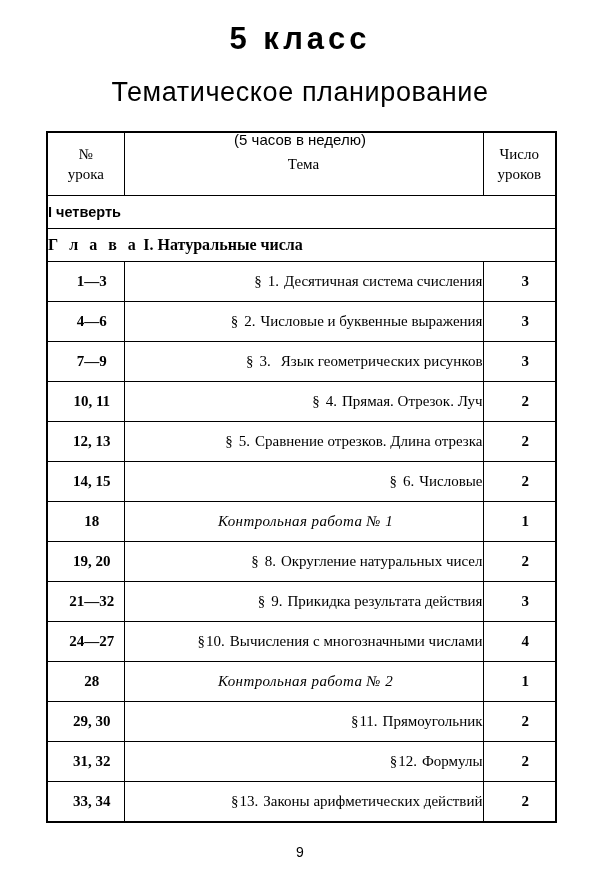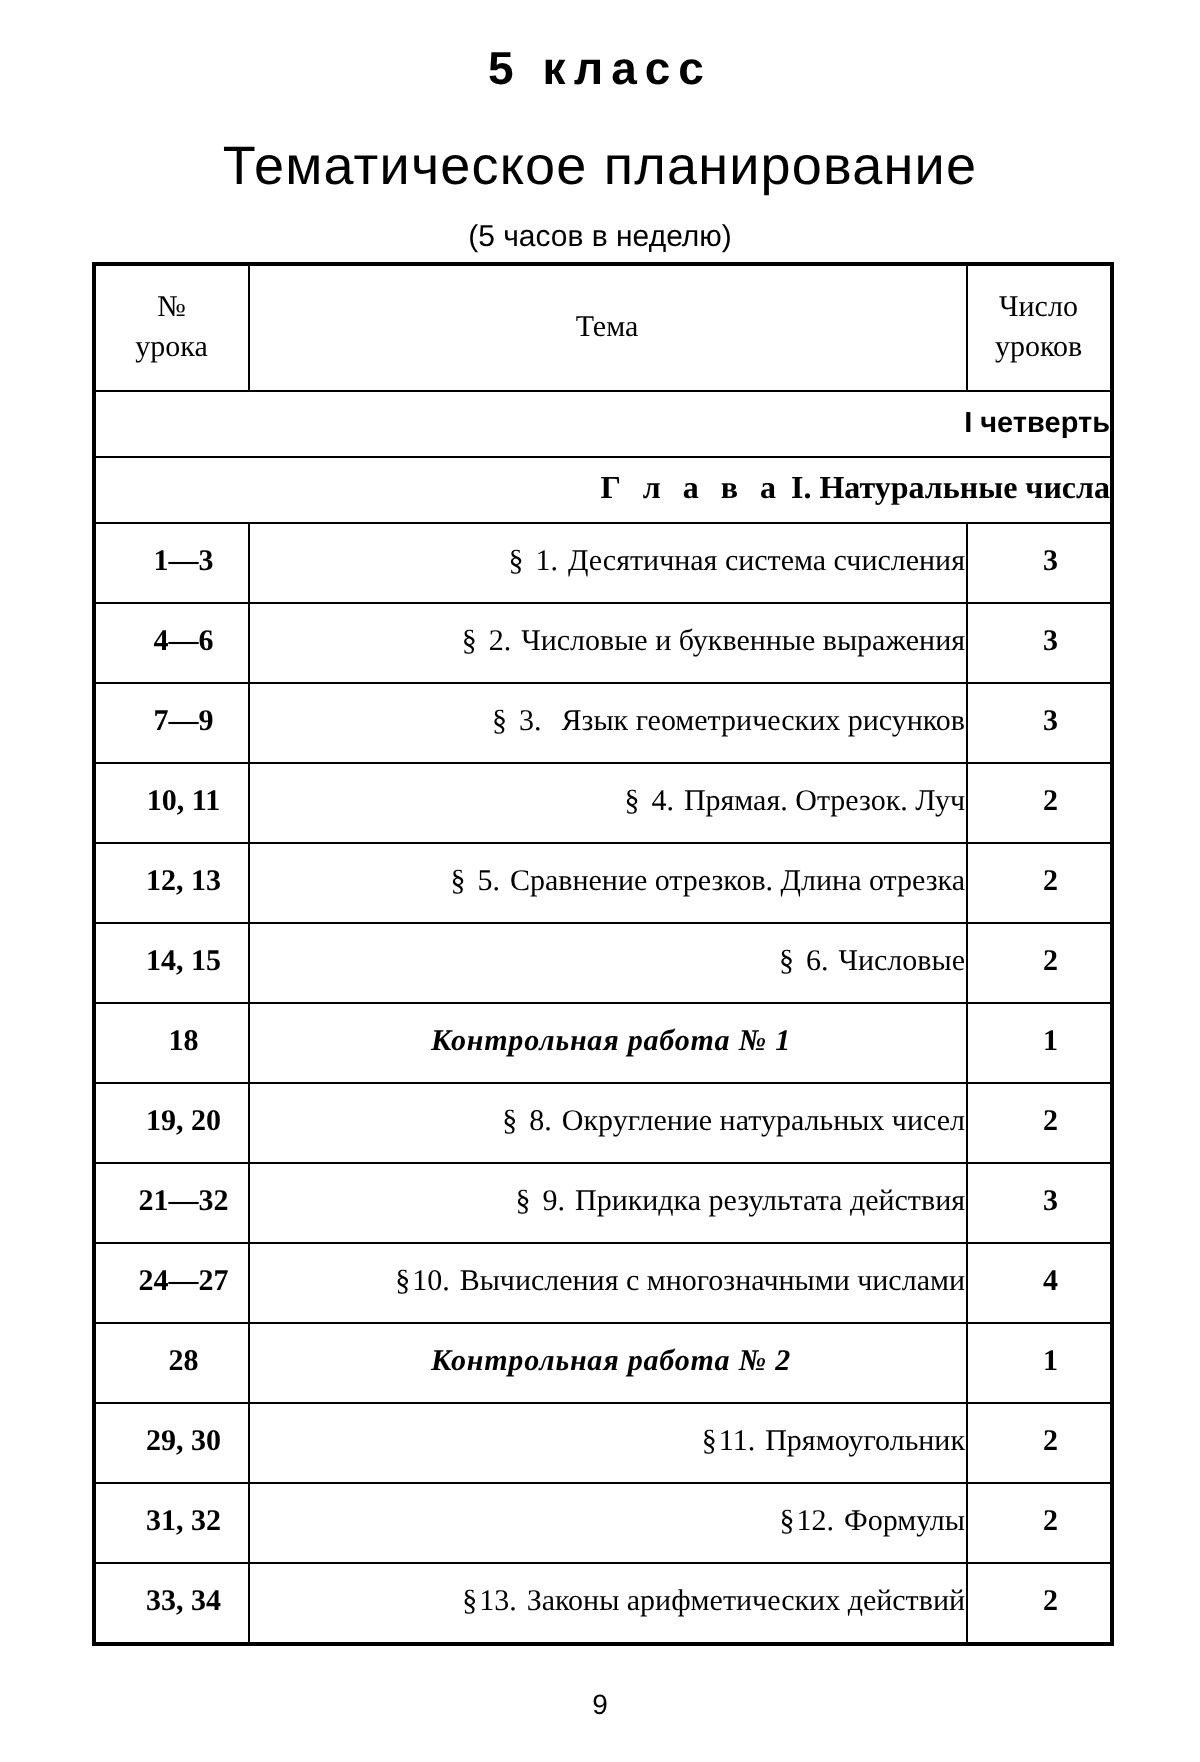--- a/index.html
+++ b/index.html
@@ -22,42 +22,42 @@
     box-sizing: border-box;
     padding: 0;
     position: relative;
   }
 
   
   .title-main {
     text-align: center;
     font-family: "Liberation Sans", "DejaVu Sans", sans-serif;
     font-weight: bold;
-    font-size: 23px;
+    font-size: 31px;
     letter-spacing: 4px;
     margin: 0;
     padding-top: 22px;
     line-height: 1.1;
   }
   .title-sub {
     text-align: center;
     font-family: "Liberation Sans", "DejaVu Sans", sans-serif;
     font-weight: normal;
     font-size: 27px;
     letter-spacing: 0.6px;
     margin: 0;
     padding-top: 22px;
     line-height: 1.1;
   }
   .title-note {
     text-align: center;
     font-family: "Liberation Sans", "DejaVu Sans", sans-serif;
     font-weight: normal;
     font-size: 15px;
-    margin: 0;
+    margin: 12px;
     padding-top: 12px;
     line-height: 1.1;
   }
 
   
   .table-wrap {
     position: absolute;
     left: 46px;
     top: 131px;
     width: 509px;
@@ -86,21 +86,21 @@
     text-align: center;
     font-weight: normal;
     font-size: 15px;
     height: 62px;
     line-height: 1.35;
   }
   .hd .l1 { display: block; }
   .hd .l2 { display: block; }
 
   .band {
-    text-align: right;
+    text-align: left;
     height: 32px;
     font-size: 15px;
   }
   .band-quarter {
     font-family: "Liberation Sans", "DejaVu Sans", sans-serif;
     font-weight: bold;
     font-size: 14.5px;
   }
   .band-chapter {
     font-family: "Liberation Serif", "DejaVu Serif", serif;
@@ -129,21 +129,21 @@
     padding-left: 10px;
     font-weight: normal;
     font-size: 15px;
     white-space: nowrap;
     overflow: hidden;
   }
   .cell-theme.kr {
     text-align: center;
     padding-left: 4px;
     font-style: italic;
-    font-weight: bold;
+    font-weight: normal;
     letter-spacing: 0.4px;
   }
   .sec-mark { display: inline-block; }
   .sec-gap-wide  { display: inline-block; width: 6px; }
   .sec-gap-tight { display: inline-block; width: 1px; }
   .sec-after { display: inline-block; width: 5px; }
   .sec-after-wide { display: inline-block; width: 10px; }
 
   
   .page-number {

